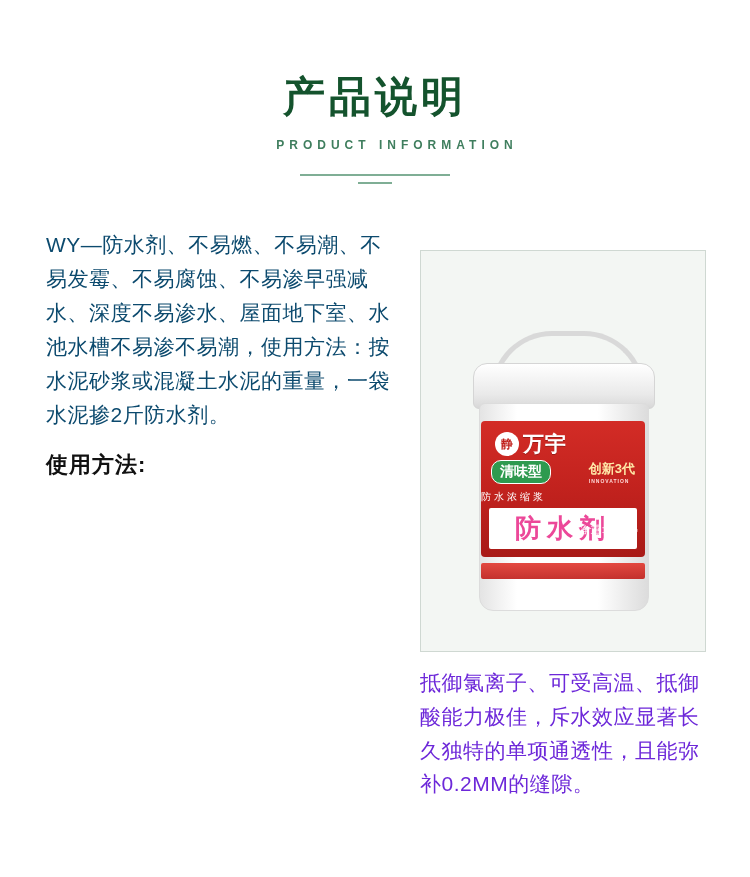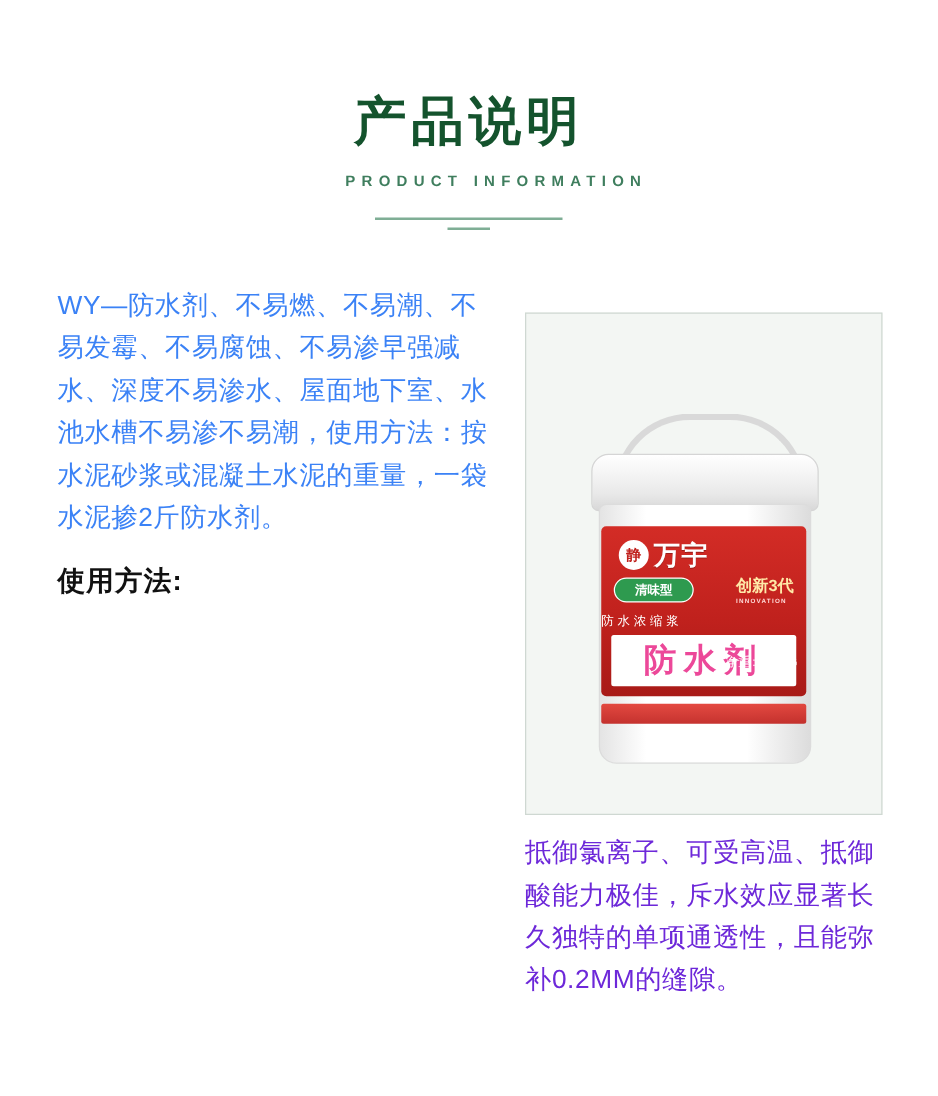--- a/index.html
+++ b/index.html
@@ -65,21 +65,21 @@
     font-size: 22px;
     font-weight: bold;
     color: #111;
     margin-bottom: 8px;
     letter-spacing: 1px;
   }
 
   .para {
     font-size: 21px;
     line-height: 1.62;
-    color: #3b82f6;
+    color: #0c4a6e;
     letter-spacing: 0.5px;
   }
 
   
   .figure {
     float: right;
     width: 284px;
     margin: 22px 0 10px 22px;
     shape-margin: 10px;
   }
@@ -168,23 +168,23 @@
   }
   .tag-row {
     display: flex;
     justify-content: space-between;
     align-items: center;
     padding: 2px 10px 0 10px;
   }
   .tag-green {
     background: #2e9a4f;
     color: #fff;
-    font-size: 10px;
-    font-weight: bold;
-    padding: 2px 16px;
+    font-size: 14px;
+    font-weight: bold;
+    padding: 2px 8px;
     border-radius: 10px;
     border: 1px solid #fff;
   }
   .tag-innov {
     font-size: 13px;
     font-weight: bold;
     color: #ffe9a8;
   }
   .tag-innov small {
     display: block;

